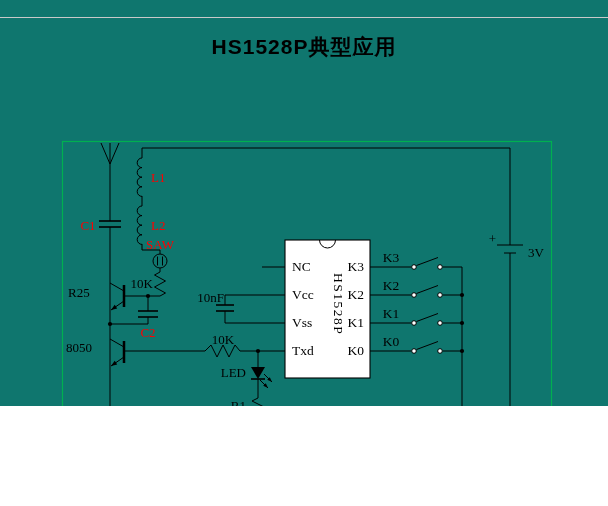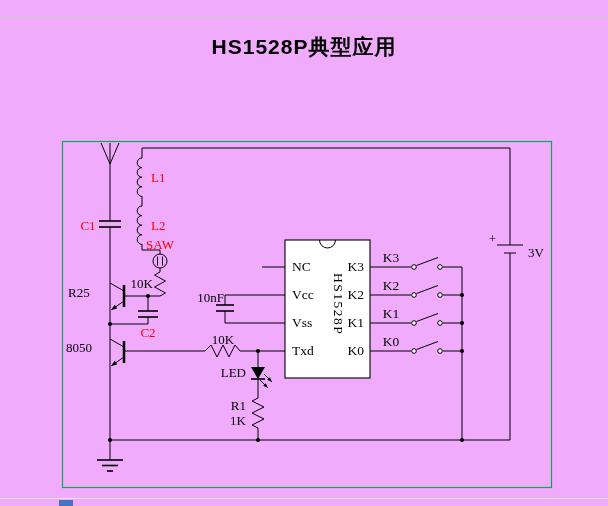--- a/index.html
+++ b/index.html
@@ -1,16 +1,16 @@
 <!DOCTYPE html>
 <html style="--schematic_border: #00b050; --component_label: #ff0000; --wire: #000000; --scroll_accent: #4472c4;"><head>
 <meta charset="utf-8">
 <style>
   html,body{margin:0;padding:0;background:#fff;}
-  .page{position:relative;width:608px;height:506px;background:#f0abfc;overflow:hidden;
+  .page{position:relative;width:608px;height:406px;background:#0f766e;overflow:hidden;
         font-family:"Liberation Sans",sans-serif;}
   .title{position:absolute;top:33px;left:0;width:608px;text-align:center;
          font-family:"Liberation Sans",sans-serif;font-size:21px;font-weight:bold;
          color:#000;letter-spacing:1px;}
   .top-rule{position:absolute;top:17px;left:0;width:608px;height:1px;background:#c9c9c9;}
   .bottom-rule{position:absolute;top:498px;left:0;width:608px;height:1px;background:#e4e4e4;}
   .scroll-chip{position:absolute;top:500px;left:59px;width:14px;height:6px;
                background:var(--scroll_accent,#4472c4);}
   svg{position:absolute;top:0;left:0;}
   svg text{font-family:"Liberation Serif",serif;font-size:13px;fill:#000;}

